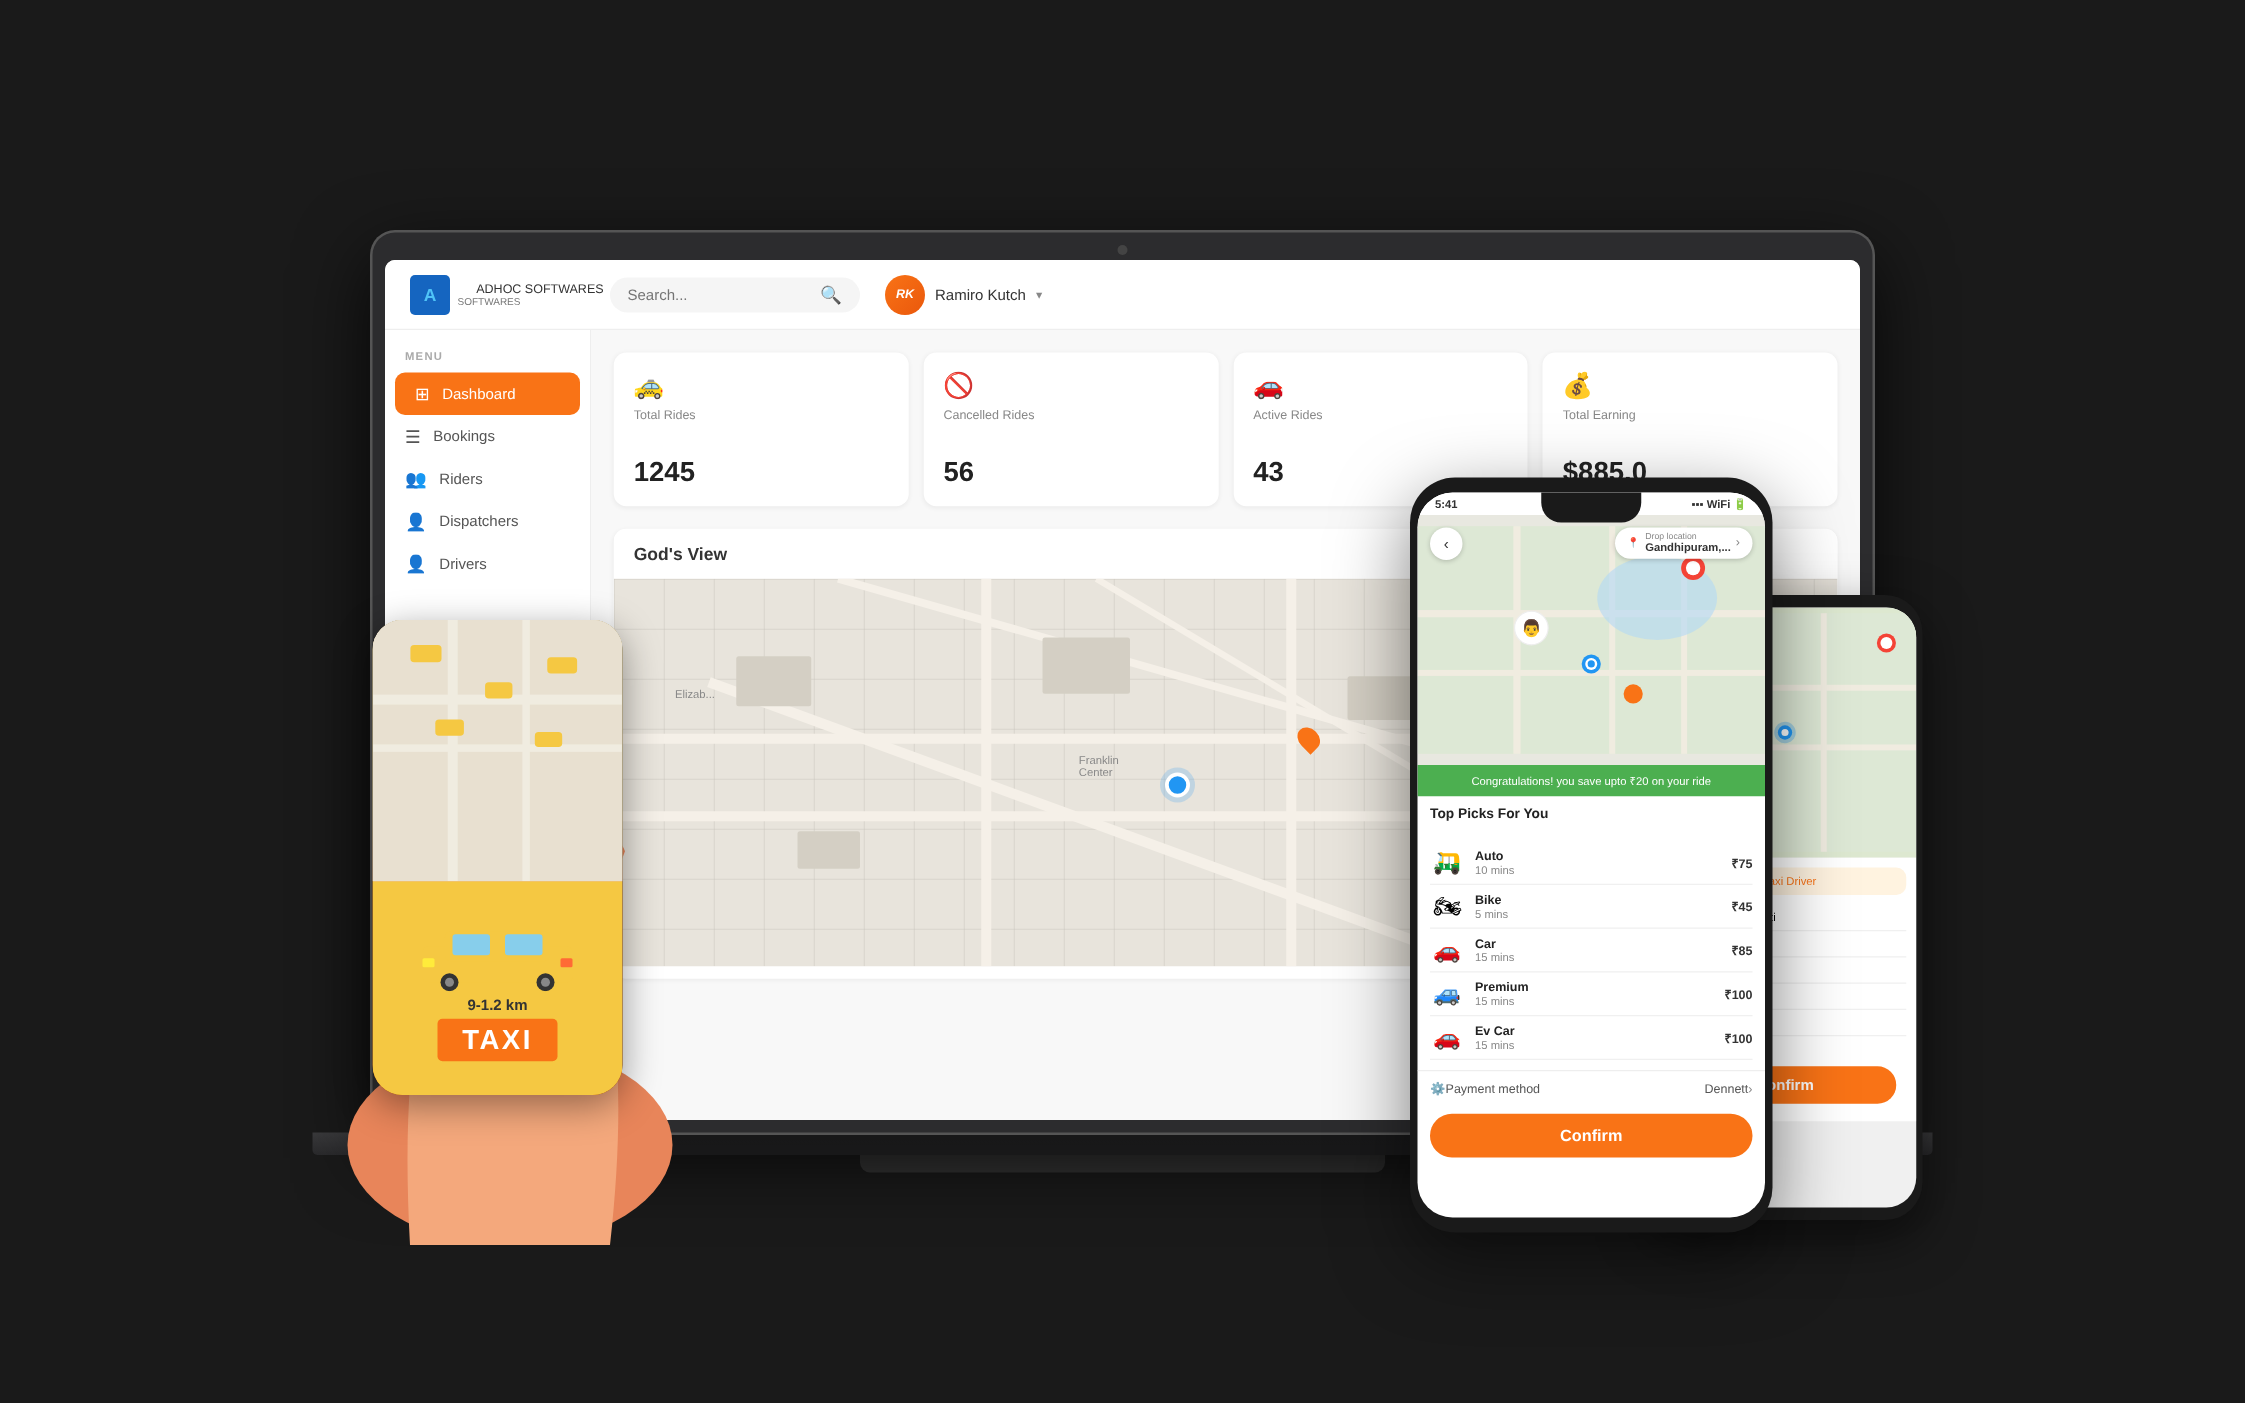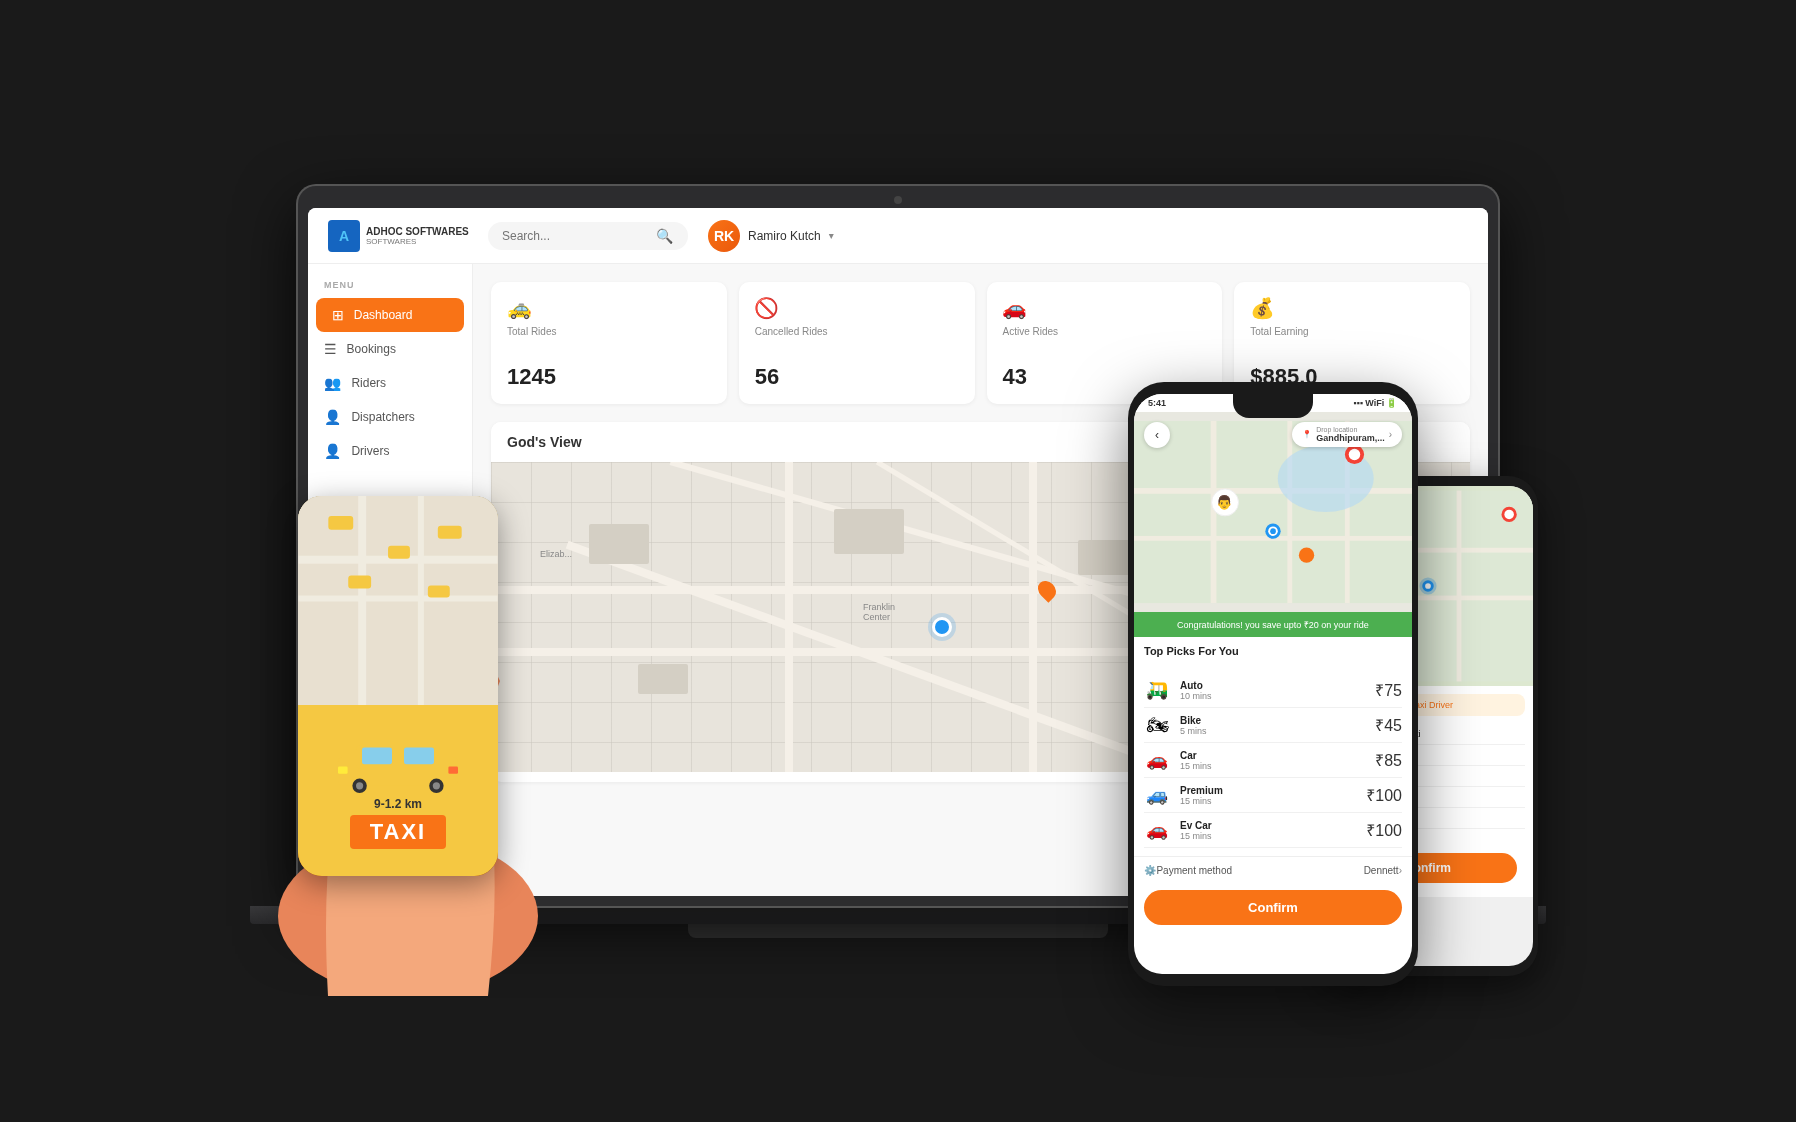--- a/index.html
+++ b/index.html
@@ -76,42 +76,42 @@
       gap: 6px;
       width: 160px;
     }
     .logo-icon {
       width: 32px; height: 32px;
       background: #1565c0;
       border-radius: 4px;
       display: flex; align-items: center; justify-content: center;
       color: white; font-weight: bold; font-size: 11px;
     }
-    .logo-text { font-size: 10px; font-weight: 700; color: #333; line-height: 1.1; }
+    .logo-text { font-size: 10px; font-weight: 400; color: #333; line-height: 1.1; margin-left: 15px; }
     .logo-sub { font-size: 8px; color: #777; }
     .dash-welcome { font-size: 14px; color: #333; font-weight: 500; flex: 1; text-align: center; }
     .dash-search {
       display: flex; align-items: center;
       background: #f5f5f5; border-radius: 20px;
       padding: 6px 14px; gap: 8px;
       width: 200px;
     }
     .dash-search input {
       border: none; background: transparent; font-size: 12px; color: #999; outline: none; width: 100%;
     }
     .search-icon-svg { color: #f97316; font-size: 14px; }
     .dash-user {
       display: flex; align-items: center; gap: 8px;
       margin-left: 20px; cursor: pointer;
     }
     .user-avatar {
       width: 32px; height: 32px; border-radius: 50%;
       background: linear-gradient(135deg, #f97316, #ea580c);
       display: flex; align-items: center; justify-content: center;
-      color: white; font-size: 14px; font-weight: 600;
+      color: white; font-size: 10px; font-weight: 600; font-style: italic;
     }
     .user-name { font-size: 12px; color: #333; }
 
     
     .dash-body {
       display: flex;
       flex: 1;
       overflow: hidden;
     }
 
@@ -332,21 +332,21 @@
     .picks-section { padding: 8px 10px; }
     .picks-title { font-size: 11px; font-weight: 600; color: #222; margin-bottom: 16px; }
     .ride-option {
       display: flex; align-items: center; gap: 8px;
       padding: 6px 0; border-bottom: 1px solid #f0f0f0;
     }
     .ride-icon { font-size: 18px; width: 28px; text-align: center; }
     .ride-info { flex: 1; }
     .ride-name { font-size: 10px; font-weight: 600; color: #222; }
     .ride-time { font-size: 9px; color: #888; }
-    .ride-price { font-size: 16px; font-weight: 400; color: #333; }
+    .ride-price { font-size: 10px; font-weight: 700; color: #333; }
     .payment-row {
       display: flex; align-items: center; justify-content: space-between;
       padding: 8px 10px; border-top: 1px solid #eee;
       font-size: 10px; color: #555;
     }
     .confirm-btn {
       background: #f97316; color: white;
       margin: 6px 10px; border-radius: 24px;
       padding: 10px; text-align: center;
       font-size: 13px; font-weight: 600; cursor: pointer;

